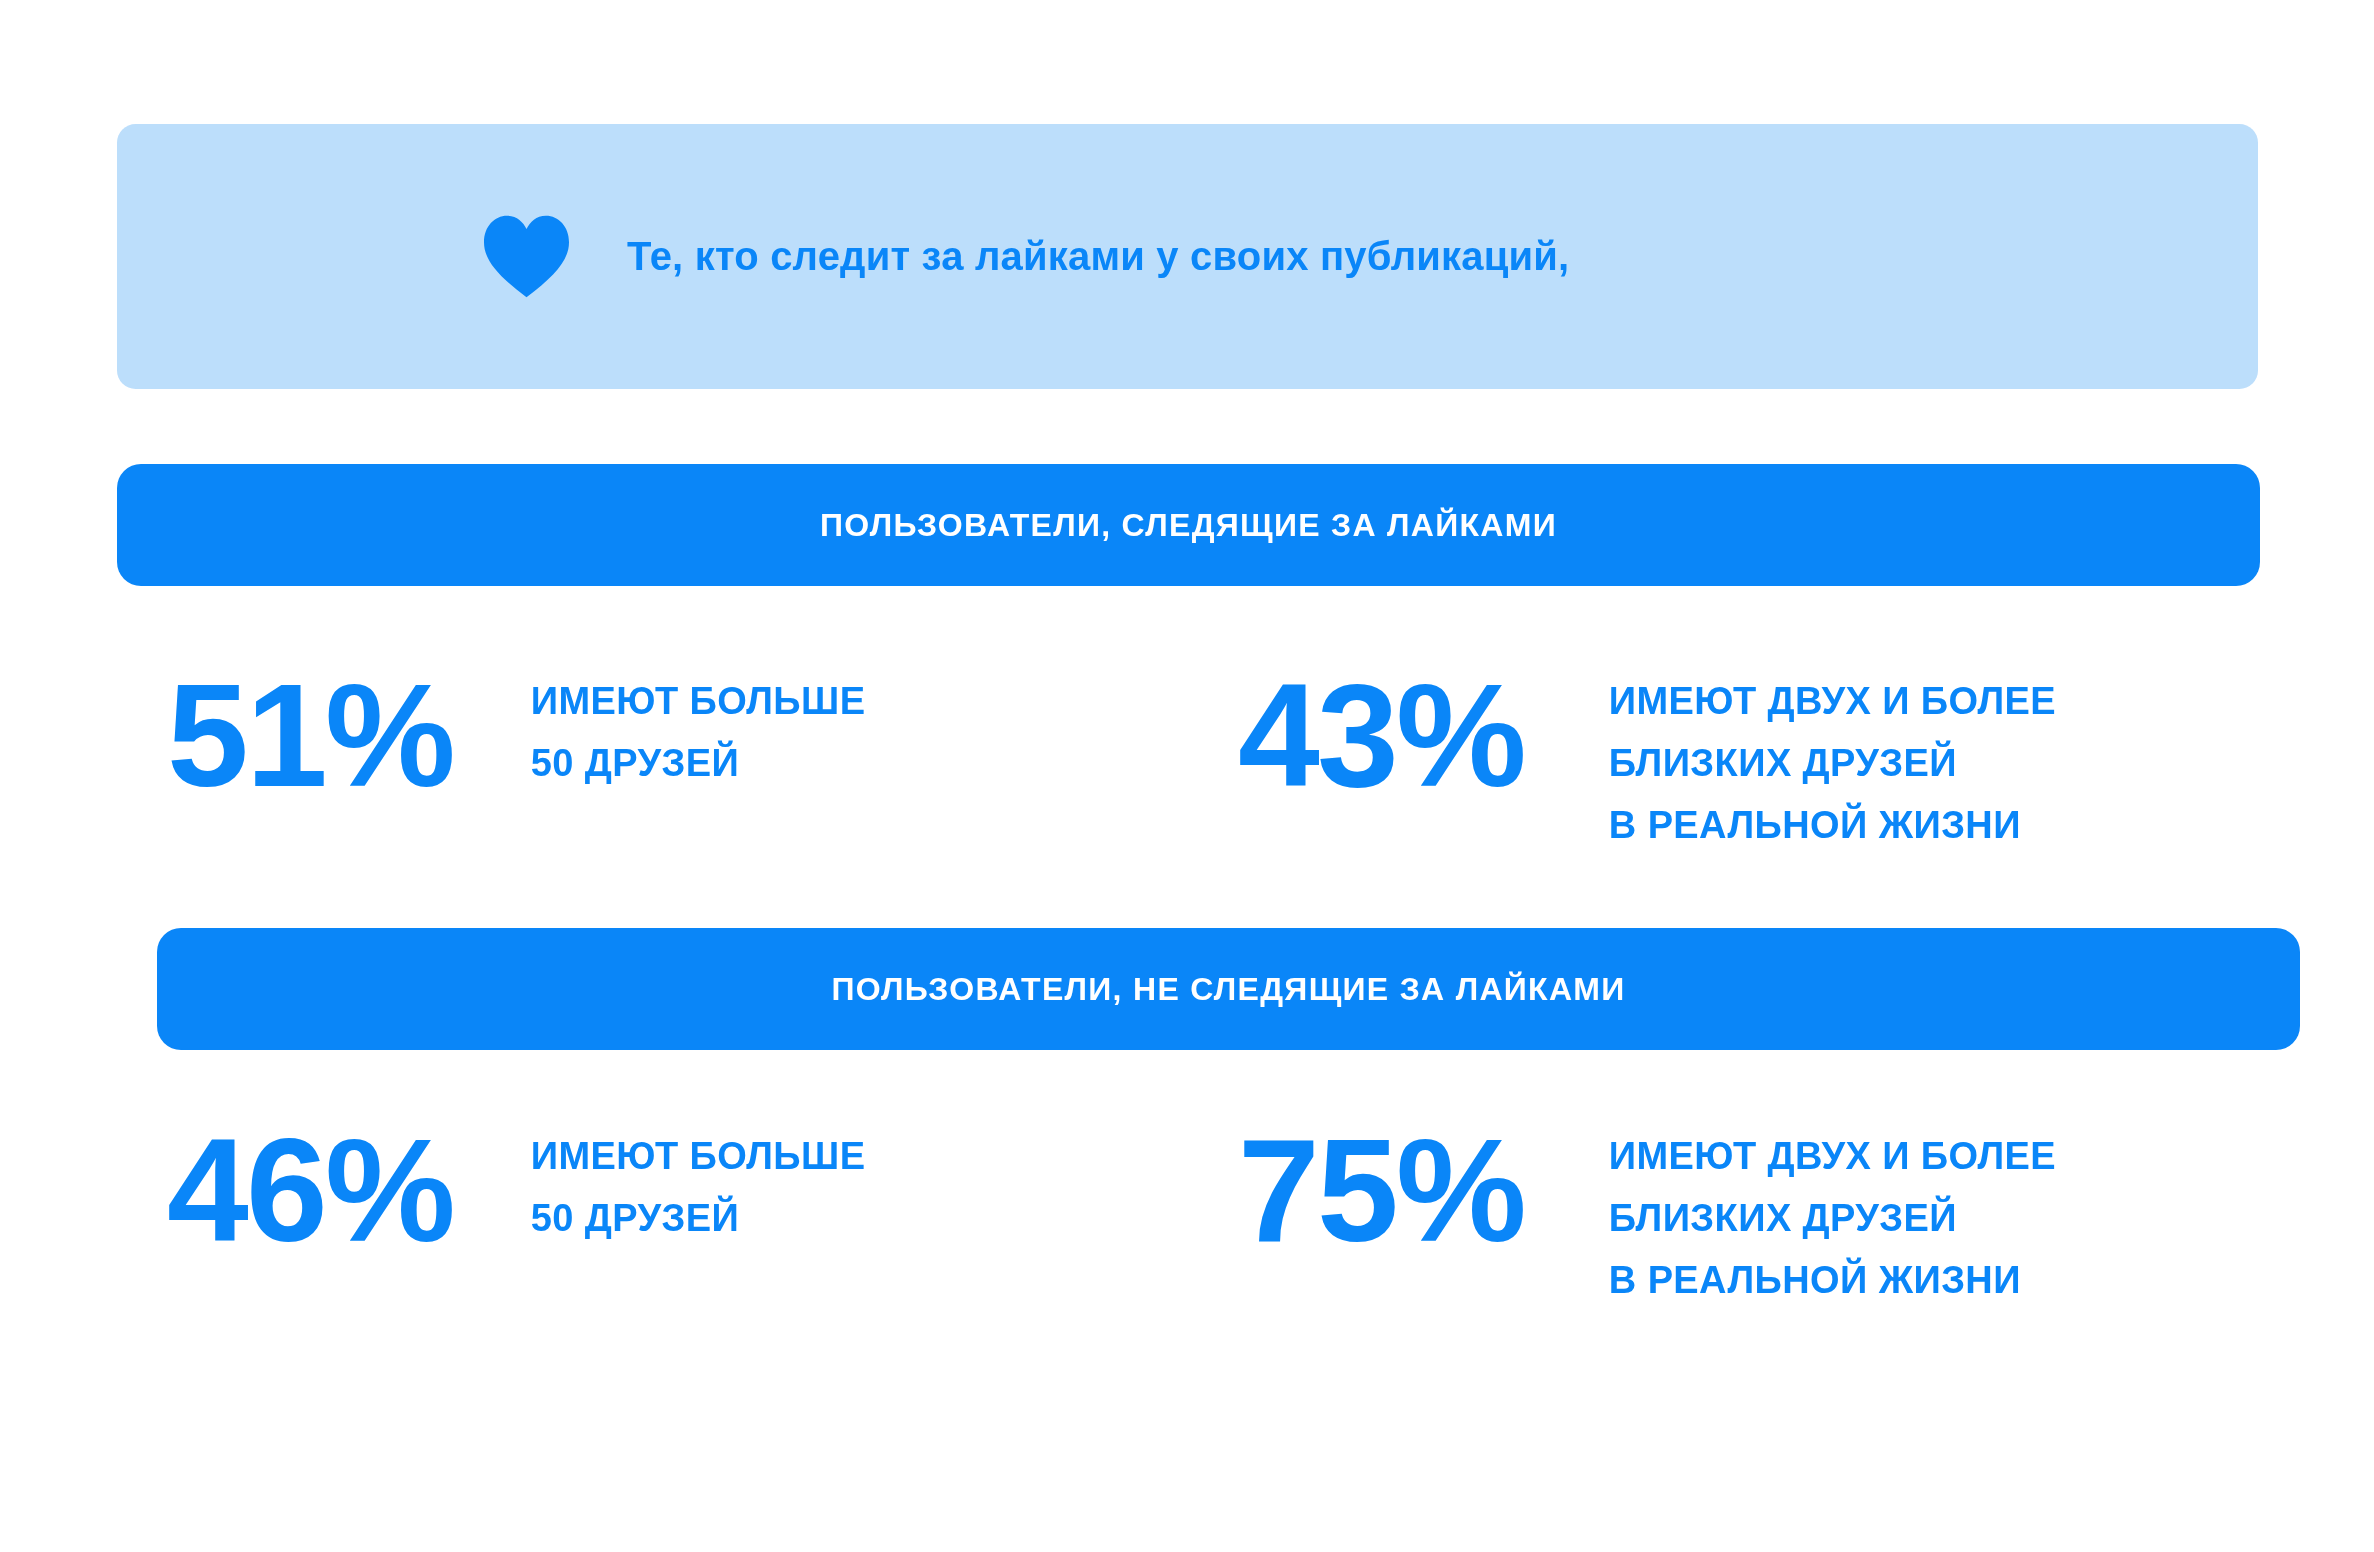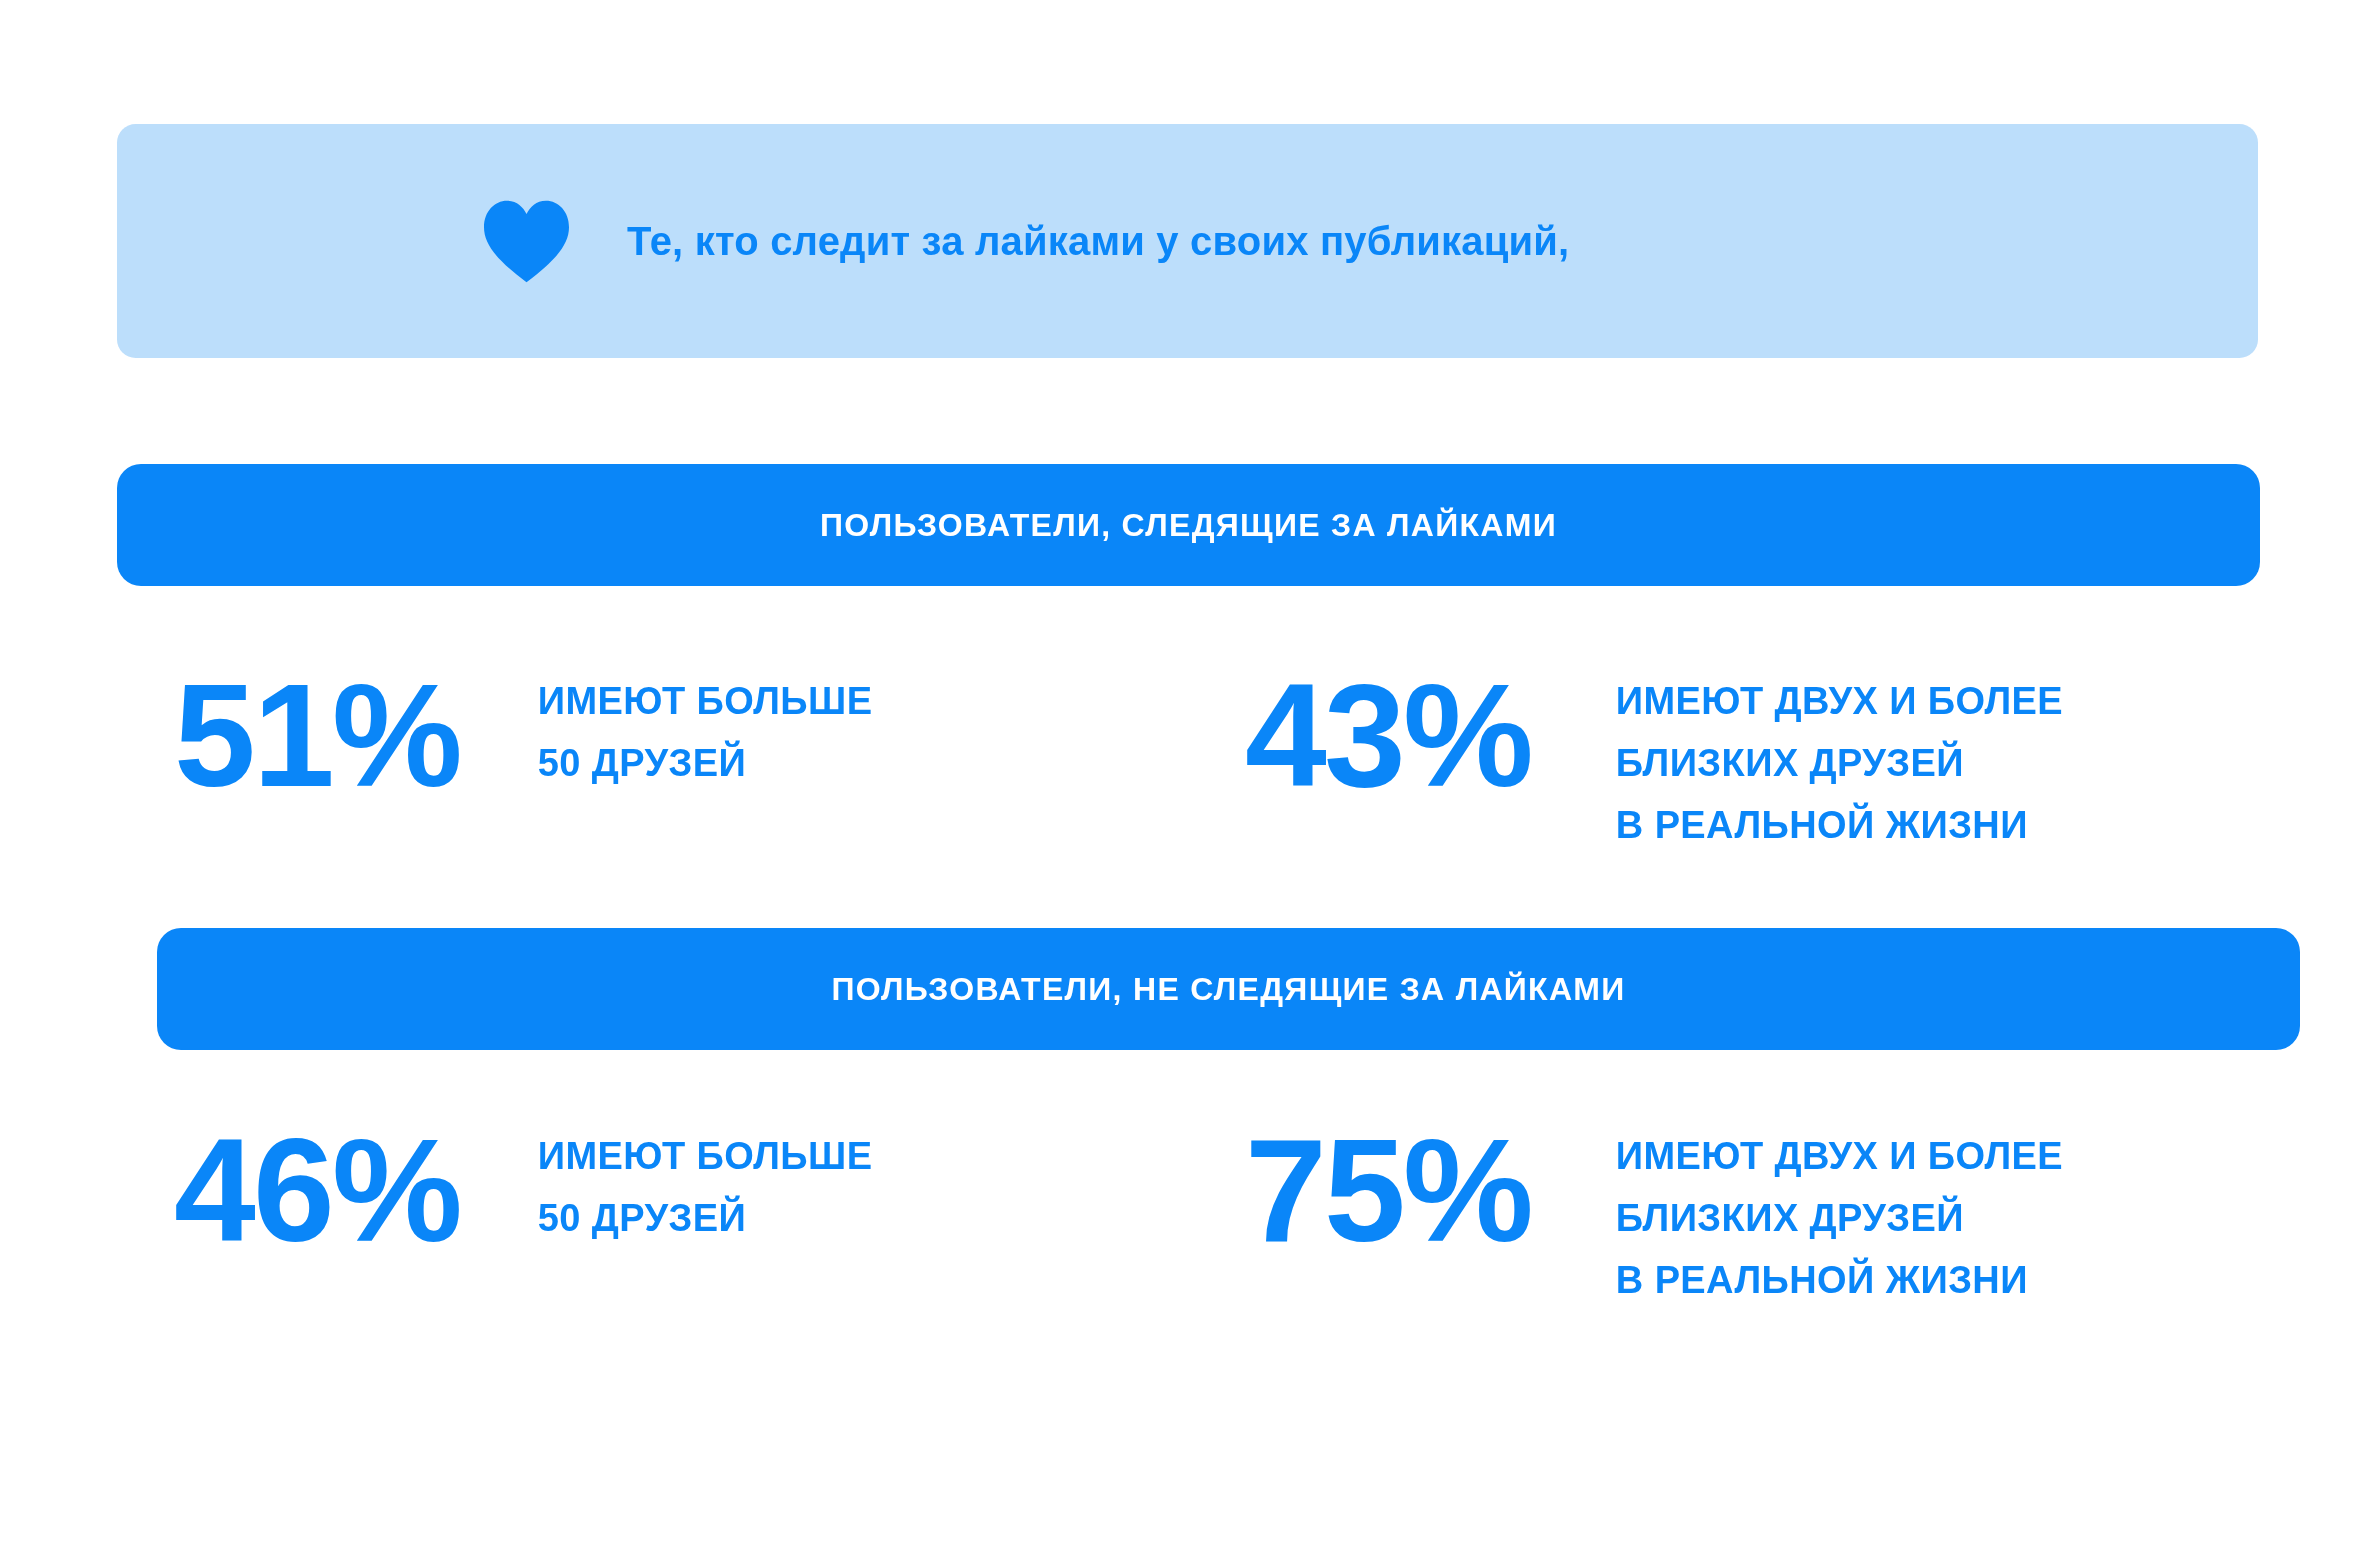--- a/index.html
+++ b/index.html
@@ -23,21 +23,21 @@
     height: 1553px;
     background: #ffffff;
   }
 
   
   .callout {
     position: absolute;
     left: 117px;
     top: 124px;
     width: 2141px;
-    height: 234px;
+    height: 265px;
     background: #bcdefb;
     border-radius: 18.6px;
     box-sizing: border-box;
     display: flex;
     align-items: center;
   }
   .callout-inner {
     display: flex;
     align-items: center;
     margin-left: 365px;
@@ -80,21 +80,21 @@
     font-size: 32px;
     font-weight: bold;
     letter-spacing: 1.3px;
     text-transform: uppercase;
     white-space: nowrap;
   }
 
   
   .stat-row {
     position: absolute;
-    left: 11px;
+    left: 4px;
     width: 1963px;
     height: 241px;
   }
   .stat-row.row-one { top: 649px; }
   .stat-row.row-two { top: 1104px; }
 
   .stat {
     position: absolute;
     display: flex;
     align-items: flex-start;

